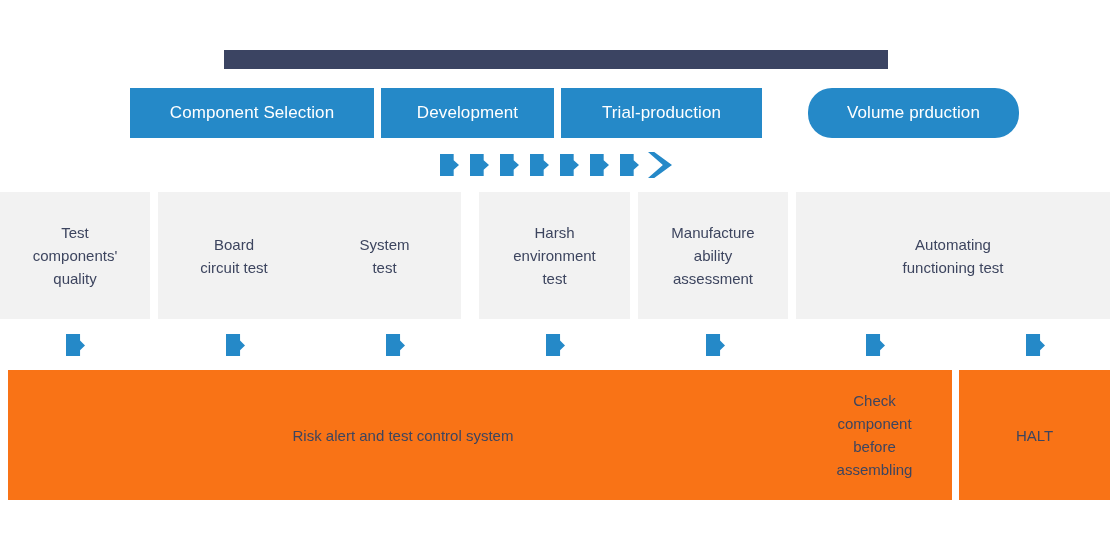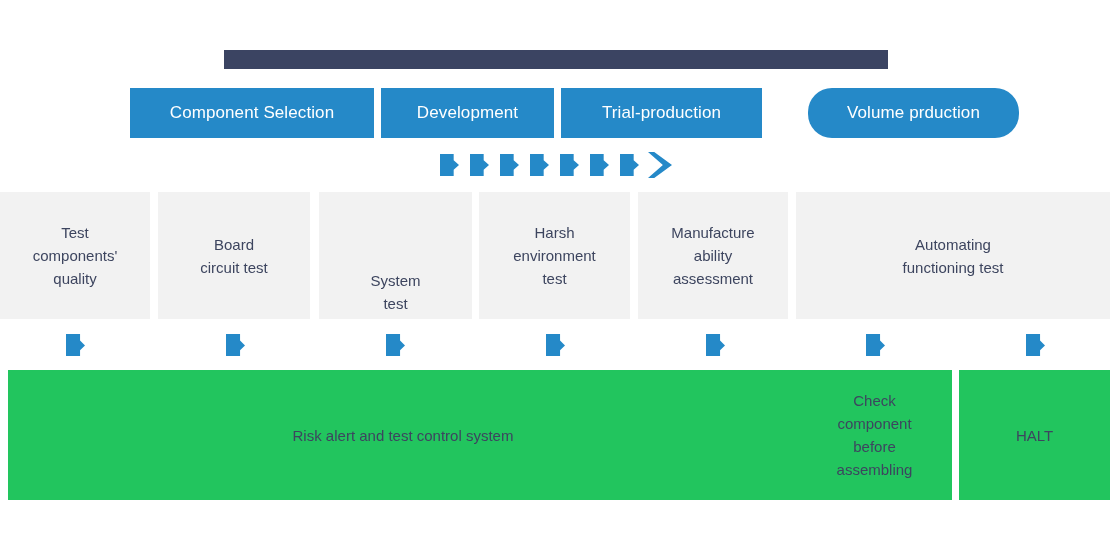--- a/index.html
+++ b/index.html
@@ -132,21 +132,21 @@
     position: absolute;
     left: 0;
     top: 370px;
     width: 1110px;
     height: 130px;
   }
   .bottom-card {
     position: absolute;
     top: 0;
     height: 130px;
-    background: #22c55e;
+    background: #f97316;
     display: flex;
     align-items: center;
     justify-content: center;
     text-align: center;
     font-size: 15px;
     line-height: 23px;
     color: #3d455f;
     box-sizing: border-box;
     padding: 4px 6px;
   }
@@ -180,21 +180,21 @@
   <div class="cards-row">
     <div class="test-card" style="left:0px;width:150px;">
       <span class="lbl">Test
 components'
 quality</span>
     </div>
     <div class="test-card" style="left:158px;width:152px;">
       <span class="lbl">Board
 circuit test</span>
     </div>
-    <div class="test-card" style="left:319px;width:153px;align-items:flex-end;">
+    <div class="test-card" style="left:308px;width:153px;">
       <span class="lbl">System
 test</span>
     </div>
     <div class="test-card" style="left:479px;width:151px;">
       <span class="lbl">Harsh
 environment
 test</span>
     </div>
     <div class="test-card" style="left:638px;width:150px;">
       <span class="lbl">Manufacture

